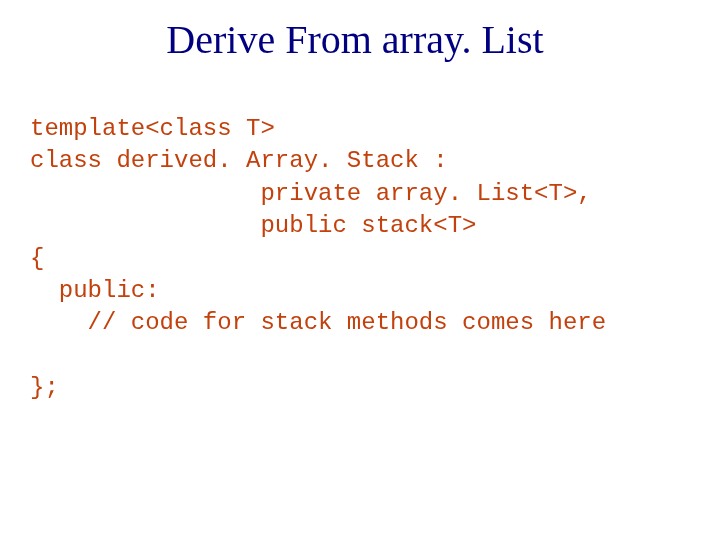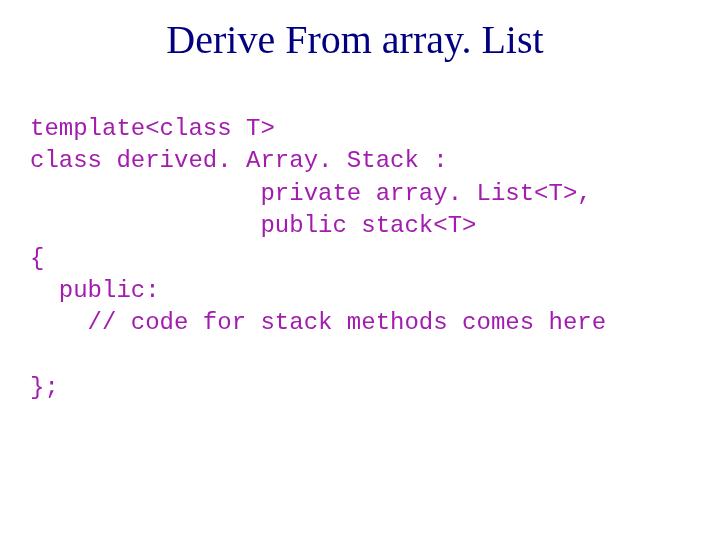--- a/index.html
+++ b/index.html
@@ -22,21 +22,21 @@
     color: #000080;
     font-size: 40px;
     text-align: center;
     margin: 6px 0 50px 0;
     font-weight: normal;
   }
   .code {
     font-family: "Courier New", Courier, monospace;
     font-size: 24px;
     line-height: 1.35;
-    color: #a21caf;
+    color: #c2410c;
     white-space: pre;
   }
 </style>
 </head>
 <body>
 
 <div class="slide">
   <h1 class="title">Derive From array. List</h1>
   <div class="code"><span>template&lt;class T&gt;</span>
 <span>class derived. Array. Stack :</span>

